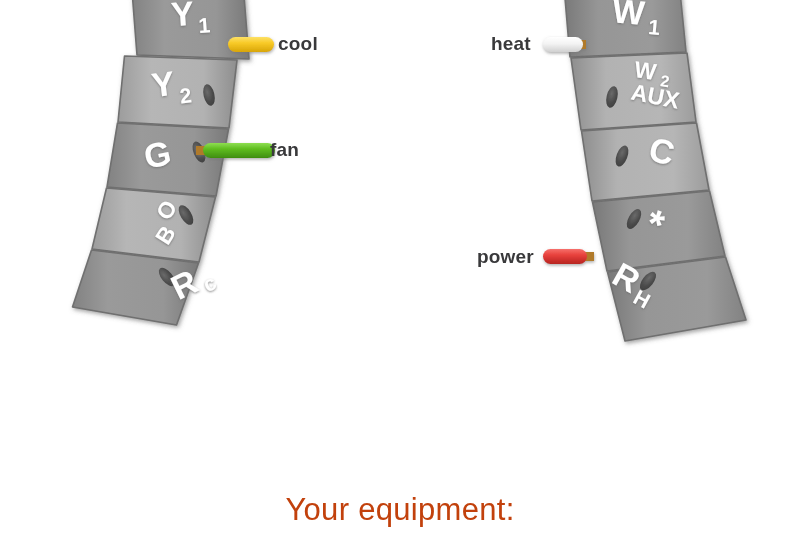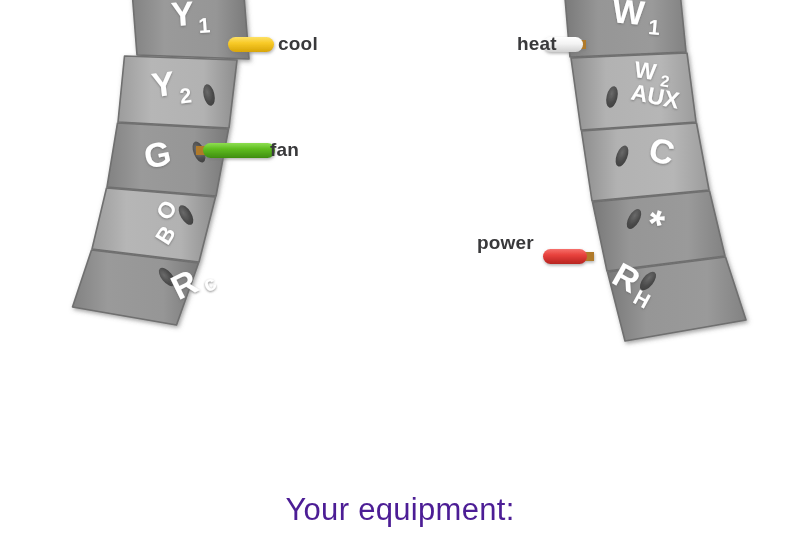--- a/index.html
+++ b/index.html
@@ -44,21 +44,21 @@
   }
   .equipment-heading {
     position: absolute;
     left: 0;
     width: 800px;
     top: 492px;
     text-align: center;
     font-family: "Liberation Sans", sans-serif;
     font-size: 31px;
     font-weight: 400;
-    color: #4c1d95;
+    color: #c2410c;
     letter-spacing: 0.3px;
   }
 </style>
 </head>
 <body>
 
 <div id="root">
 
   <svg id="diagram-svg" viewBox="0 0 800 533">
     <defs>
@@ -241,18 +241,18 @@
     </g>
 
     <g filter="url(#wireShadow)">
       <rect x="578" y="252" width="16" height="9" fill="#b07a2a"></rect>
       <rect x="543" y="249" width="44" height="15" rx="7.5" ry="7.5" fill="url(#wPower)"></rect>
     </g>
   </svg>
 
   <div class="wire-label" style="left:278px; top:33px;">cool</div>
   <div class="wire-label" style="left:270px; top:139px;">fan</div>
-  <div class="wire-label" style="left:491px; top:33px;margin-left:26px;">heat</div>
-  <div class="wire-label" style="left:477px; top:232px;">power</div>
+  <div class="wire-label" style="left:491px; top:33px;">heat</div>
+  <div class="wire-label" style="left:477px; top:246px;">power</div>
 
   <div class="equipment-heading">Your equipment:</div>
 
 </div>
 
 </body></html>

